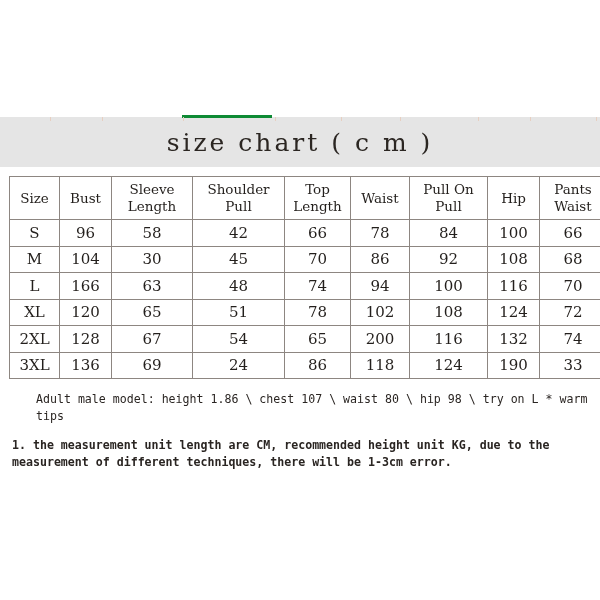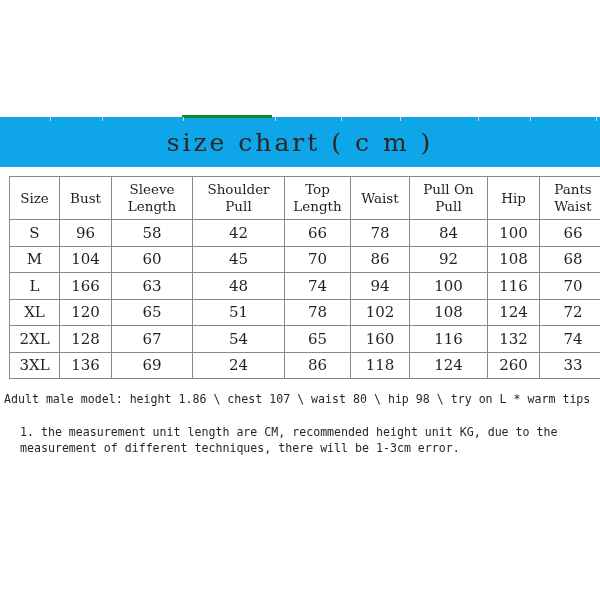--- a/index.html
+++ b/index.html
@@ -23,21 +23,21 @@
   
   .top-blank {
     height: 117px;
     background: #ffffff;
   }
 
   
   .title-band {
     position: relative;
     height: 50px;
-    background: #0ea5e9;
+    background: #e5e5e5;
     display: flex;
     align-items: center;
     justify-content: center;
   }
   .green-rule {
     position: absolute;
     top: -2px;
     left: 182px;
     width: 90px;
     height: 3px;
@@ -118,23 +118,25 @@
   .note-line {
     font-family: "DejaVu Sans Mono", monospace;
     font-size: 11.6px;
     line-height: 16.5px;
     color: #2a2522;
     white-space: pre-wrap;
     word-break: normal;
   }
   .model-note {
     margin-bottom: 13px;
+    margin-left: 32px;
   }
   .note-block {
-    margin: 16px;
+    margin: 8px;
+    font-weight: bold;
   }
   .bottom-blank {
     background: #ffffff;
     height: 105px;
   }
 </style>
 </head>
 <body>
 
 <div class="page">
@@ -190,21 +192,21 @@
         <td>42</td>
         <td>66</td>
         <td>78</td>
         <td>84</td>
         <td>100</td>
         <td>66</td>
       </tr>
       <tr>
         <td class="size-cell">M</td>
         <td>104</td>
-        <td>60</td>
+        <td>30</td>
         <td>45</td>
         <td>70</td>
         <td>86</td>
         <td>92</td>
         <td>108</td>
         <td>68</td>
       </tr>
       <tr>
         <td class="size-cell">L</td>
         <td>166</td>
@@ -226,34 +228,34 @@
         <td>108</td>
         <td>124</td>
         <td>72</td>
       </tr>
       <tr>
         <td class="size-cell">2XL</td>
         <td>128</td>
         <td>67</td>
         <td>54</td>
         <td>65</td>
-        <td>160</td>
+        <td>200</td>
         <td>116</td>
         <td>132</td>
         <td>74</td>
       </tr>
       <tr>
         <td class="size-cell">3XL</td>
         <td>136</td>
         <td>69</td>
         <td>24</td>
         <td>86</td>
         <td>118</td>
         <td>124</td>
-        <td>260</td>
+        <td>190</td>
         <td>33</td>
       </tr>
     </tbody>
   </table>
 
   <div class="notes">
     <div class="note-line model-note">Adult male model: height 1.86 \ chest 107 \ waist 80 \ hip 98 \ try on L * warm tips</div>
     <div class="note-line note-block">1. the measurement unit length are CM, recommended height unit KG, due to the measurement of different techniques, there will be 1-3cm error.</div>
   </div>
 

